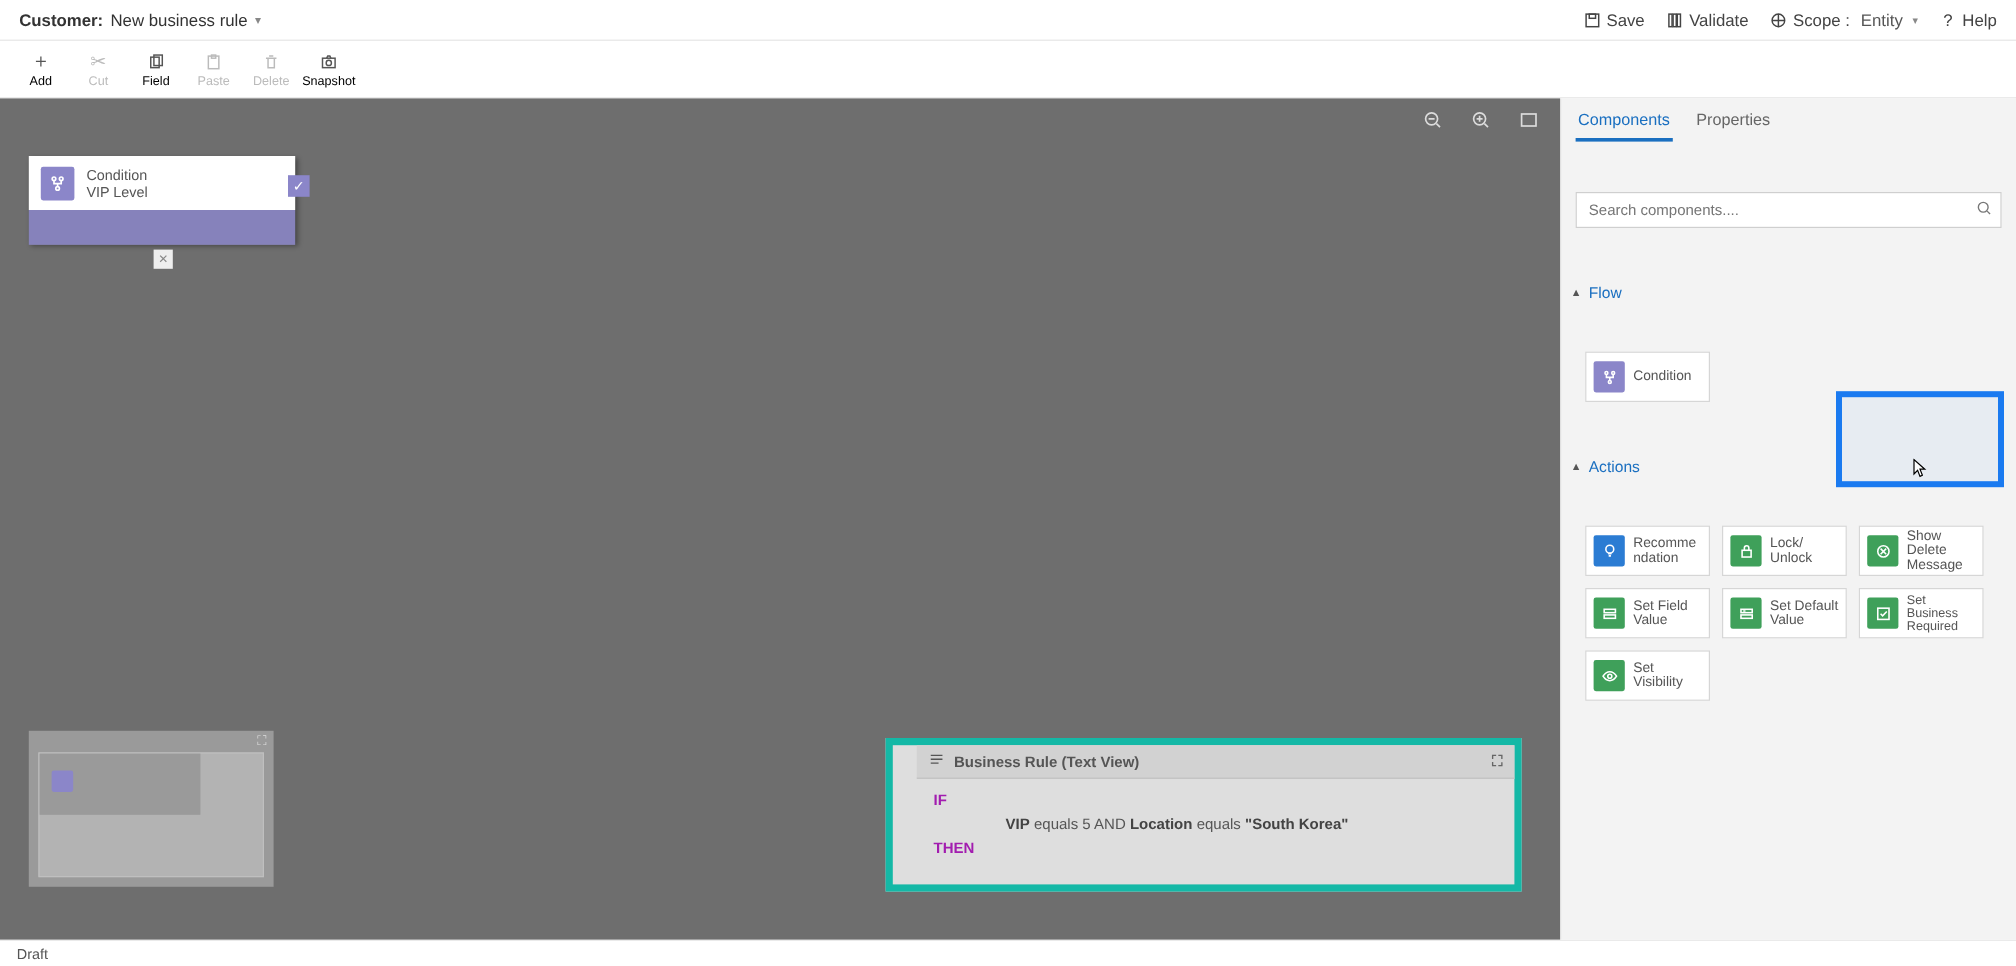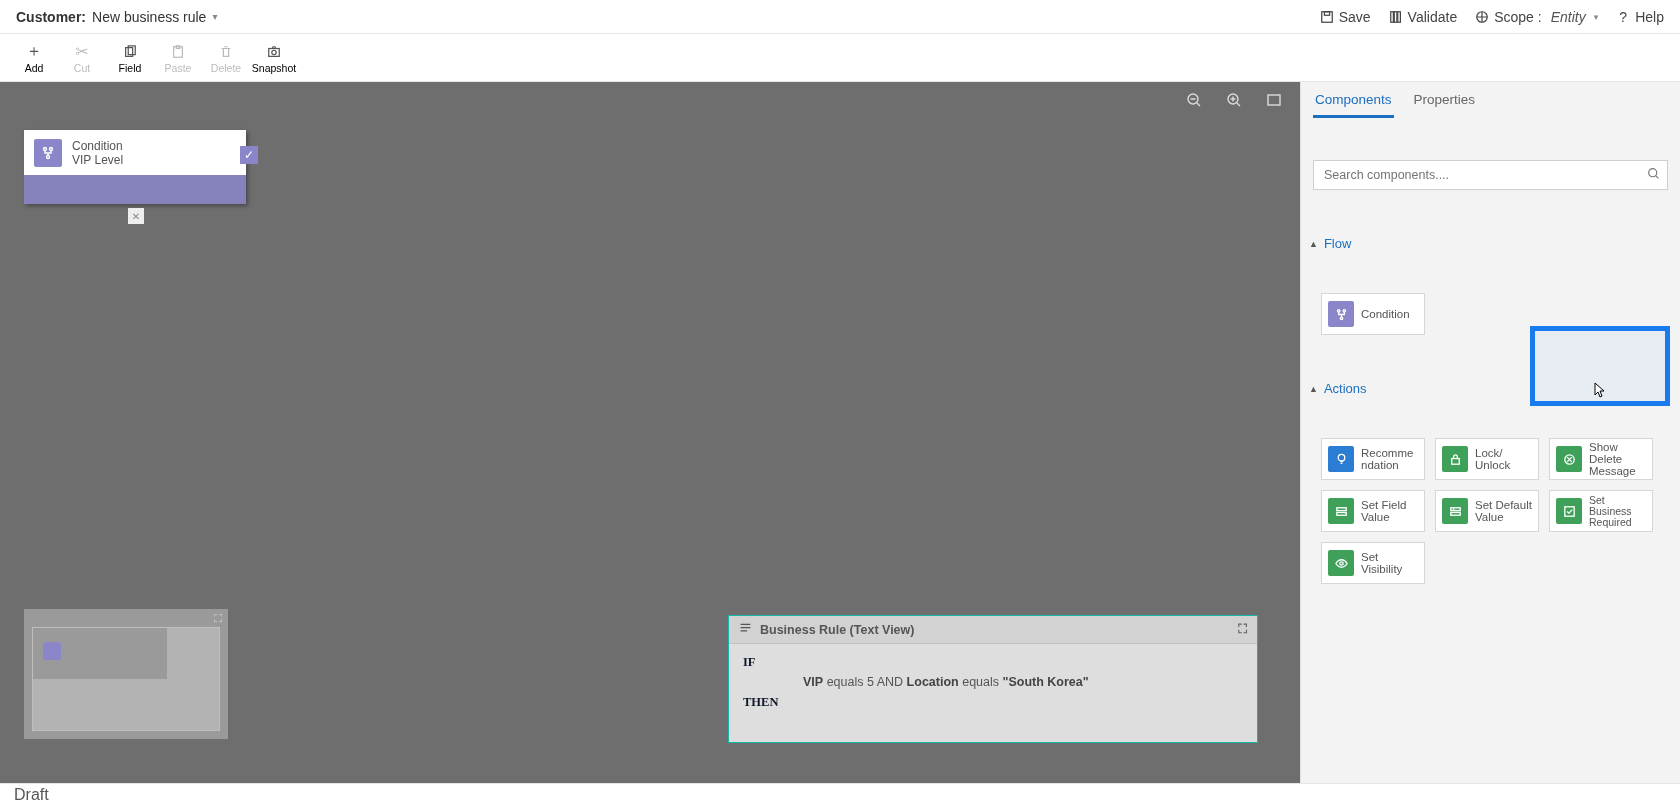--- a/index.html
+++ b/index.html
@@ -10,21 +10,21 @@
     height: 34px; display: flex; align-items: center; padding: 0 16px;
     border-bottom: 1px solid #e5e5e5; font-size: 14px; color: #333;
   }
   .menubar .title { display: flex; align-items: center; gap: 6px; }
   .menubar .title .entity { font-weight: 700; }
   .menubar .title .rule { font-weight: 400; }
   .menubar .title .caret { font-size: 10px; color: #888; }
   .menubar .spacer { flex: 1; }
   .menubar .action { display: flex; align-items: center; gap: 5px; margin-left: 18px; color: #444; cursor: pointer; }
   .menubar .action .ic { width: 14px; height: 14px; display: inline-flex; align-items: center; justify-content: center; }
-  .menubar .scope-val { color: #555; margin-left: 4px; font-style: italic; }
+  .menubar .scope-val { color: #555; margin-left: 4px; }
   .menubar .scope-caret { font-size: 9px; color: #888; margin-left: 3px; }
 
   
   .toolbar {
     height: 48px; display: flex; align-items: center; padding: 0 10px;
     border-bottom: 1px solid #e5e5e5; gap: 0;
   }
   .tbtn {
     width: 48px; display: flex; flex-direction: column; align-items: center;
     justify-content: center; font-size: 10.5px; cursor: pointer;
@@ -60,28 +60,28 @@
     position: absolute; left: 24px; bottom: 44px; width: 204px; height: 130px;
     background: #9a9a9a; display: flex; flex-direction: column;
   }
   .minimap .mm-hdr { height: 18px; display: flex; justify-content: flex-end; align-items: center; padding-right: 6px; color: #ddd; font-size: 11px; }
   .minimap .mm-view { flex: 1; margin: 0 8px 8px 8px; border: 1px solid #bfbfbf; background: #b3b3b3; position: relative; }
   .minimap .mm-view .mm-highlight { position: absolute; left: 0; top: 0; width: 72%; height: 50%; background: #9a9a9a; }
   .minimap .mm-icon { position: absolute; left: 10px; top: 14px; width: 18px; height: 18px; background: #8b86c9; border-radius: 2px; }
 
   
   .txtview {
-    position: absolute; right: 42px; bottom: 40px; width: 530px; height: 128px;
-    background: #dedede; border: 1px solid #14b8a6; font-size: 12.5px; color: #555;
+    position: absolute; right: 32px; bottom: 40px; width: 530px; height: 128px;
+    background: #dedede; border: 6px solid #14b8a6; font-size: 12.5px; color: #555; padding-left: 20px;
   }
   .txtview .tv-top { height: 28px; background: #d2d2d2; display: flex; align-items: center; padding: 0 10px; gap: 8px; font-weight: 600; border-bottom: 1px solid #c0c0c0; }
   .txtview .tv-top .sp { flex: 1; }
   .txtview .tv-top .exp { cursor: pointer; color: #666; }
   .txtview .tv-body { padding: 8px 14px; line-height: 20px; }
-  .txtview .kw { font-weight: 600; color: #0f172a; font-family: Liberation Serif, serif; }
+  .txtview .kw { font-weight: 600; color: #a21caf; }
   .txtview .ind { padding-left: 60px; }
   .txtview strong { font-weight: 600; color: #444; }
 
   
   .tabs { display: flex; padding-top: 4px; gap: 18px; padding-left: 12px; font-size: 13.5px; }
   .tab { padding: 6px 2px 8px; color: #666; cursor: pointer; border-bottom: 3px solid transparent; }
   .tab.active { color: #1a6fc0; border-bottom-color: #1a6fc0; font-weight: 500; }
 
   .search { margin: 10px 12px 0; position: relative; }
   .search input { width: 100%; height: 30px; padding: 0 30px 0 10px; border: 1px solid #cfcfcf; background: #fff; font-size: 12.5px; outline: none; }
@@ -102,21 +102,21 @@
   .cic.green  { background: #3fa05a; }
   .card .ctx { flex: 1; }
 
   .highlight-box {
     position: absolute; border: 5px solid #1a7af0; pointer-events: none;
     width: 140px; height: 80px; right: 10px; top: 244px; background: rgba(26,122,240,.05);
   }
   .cursor-fake { position: absolute; right: 74px; top: 300px; font-size: 13px; color: #222; pointer-events: none; }
 
   
-  .status { height: 22px; display: flex; align-items: center; padding: 0 14px; font-size: 16px; color: #555; border-top: 1px solid #e5e5e5; }
+  .status { height: 22px; display: flex; align-items: center; padding: 0 14px; font-size: 12px; color: #555; border-top: 1px solid #e5e5e5; }
 
   
   svg { stroke: currentColor; fill: none; stroke-width: 1.4; }
 </style>
 </head>
 <body>
 
 <div class="menubar">
   <div class="title">
     <span class="entity">Customer:</span>

